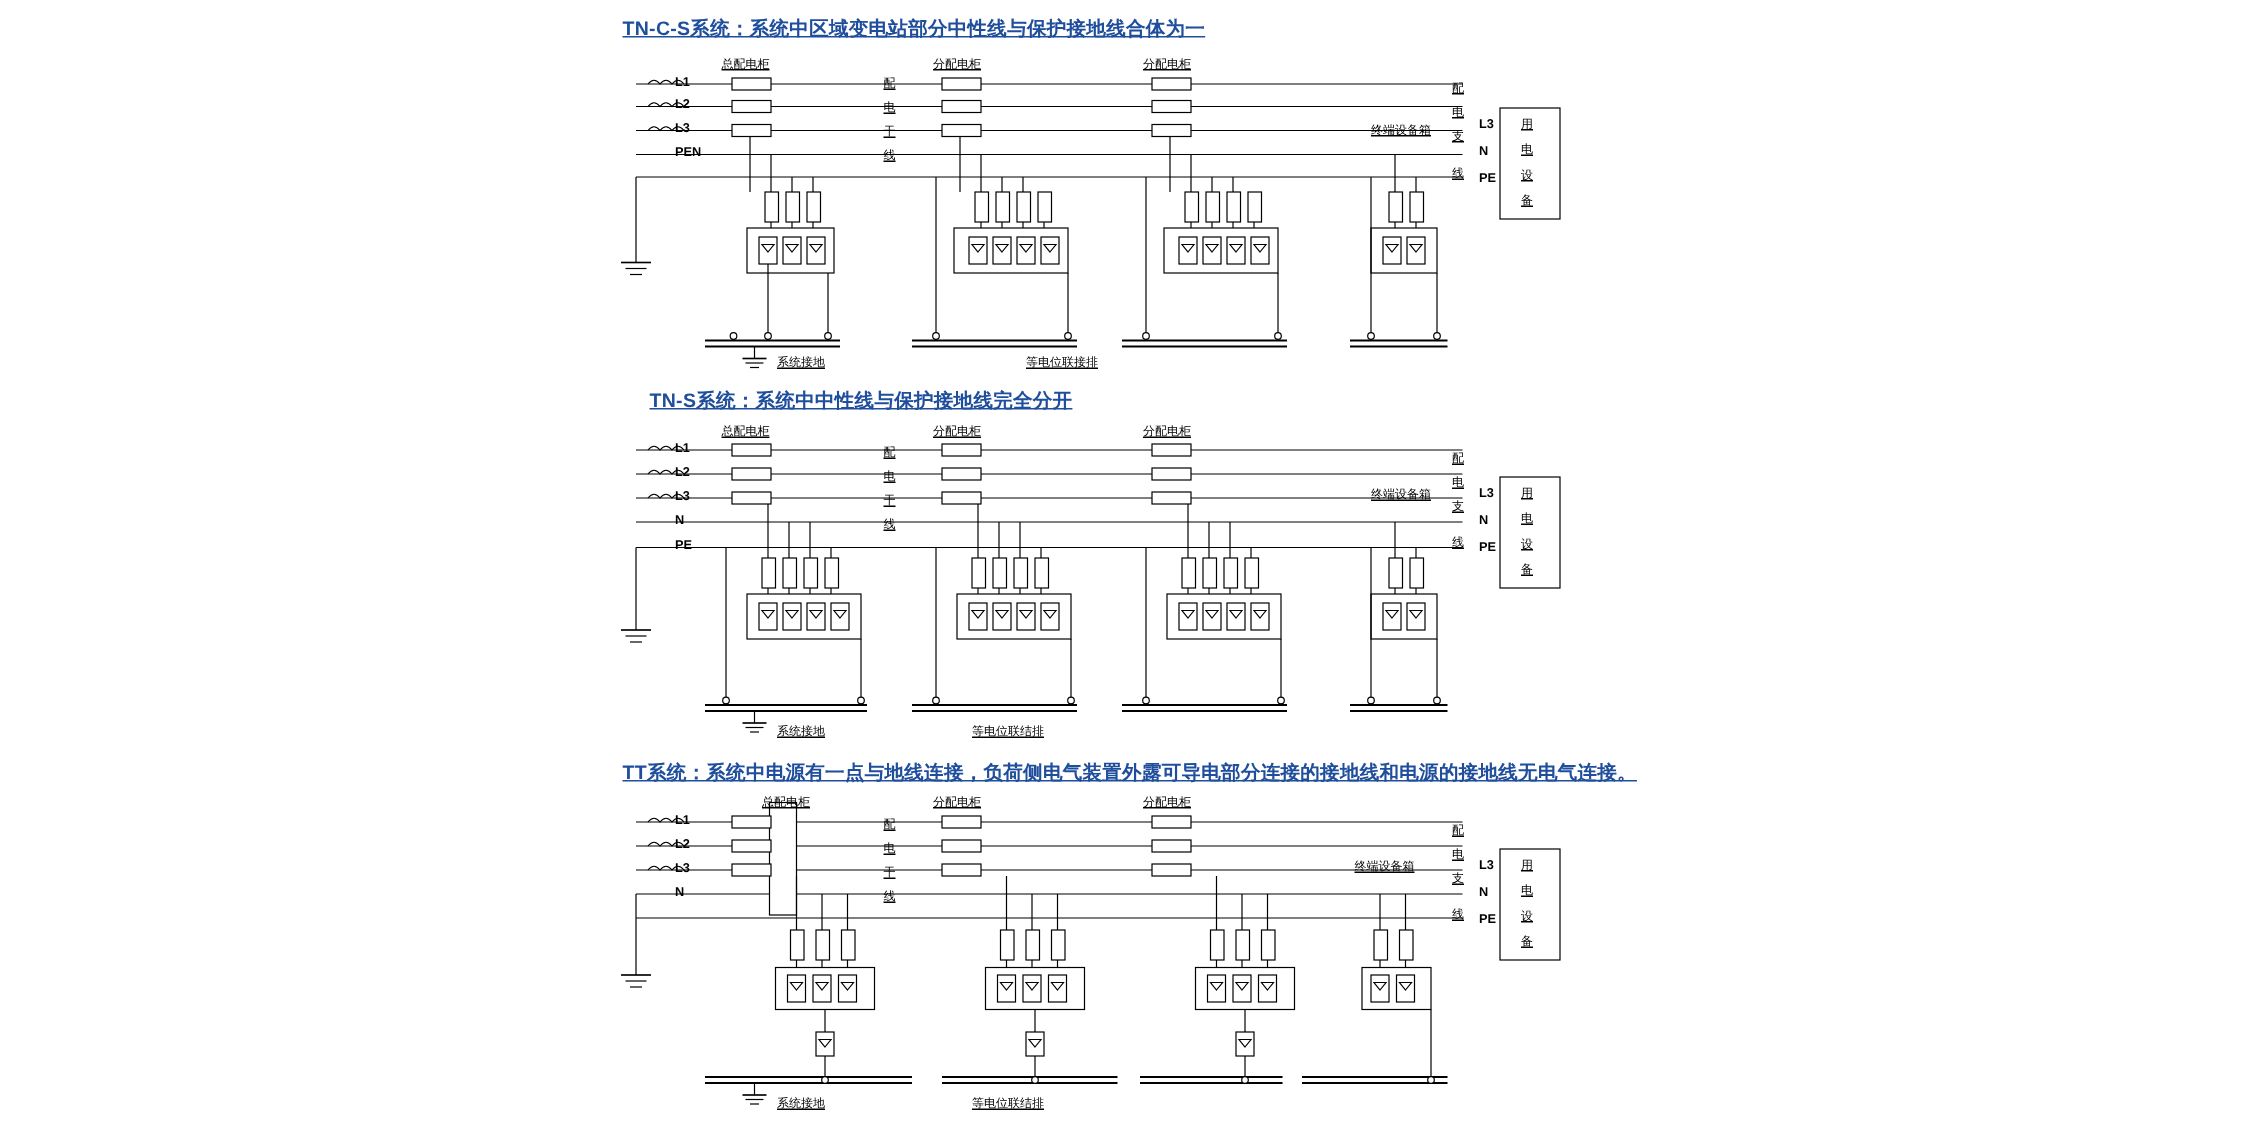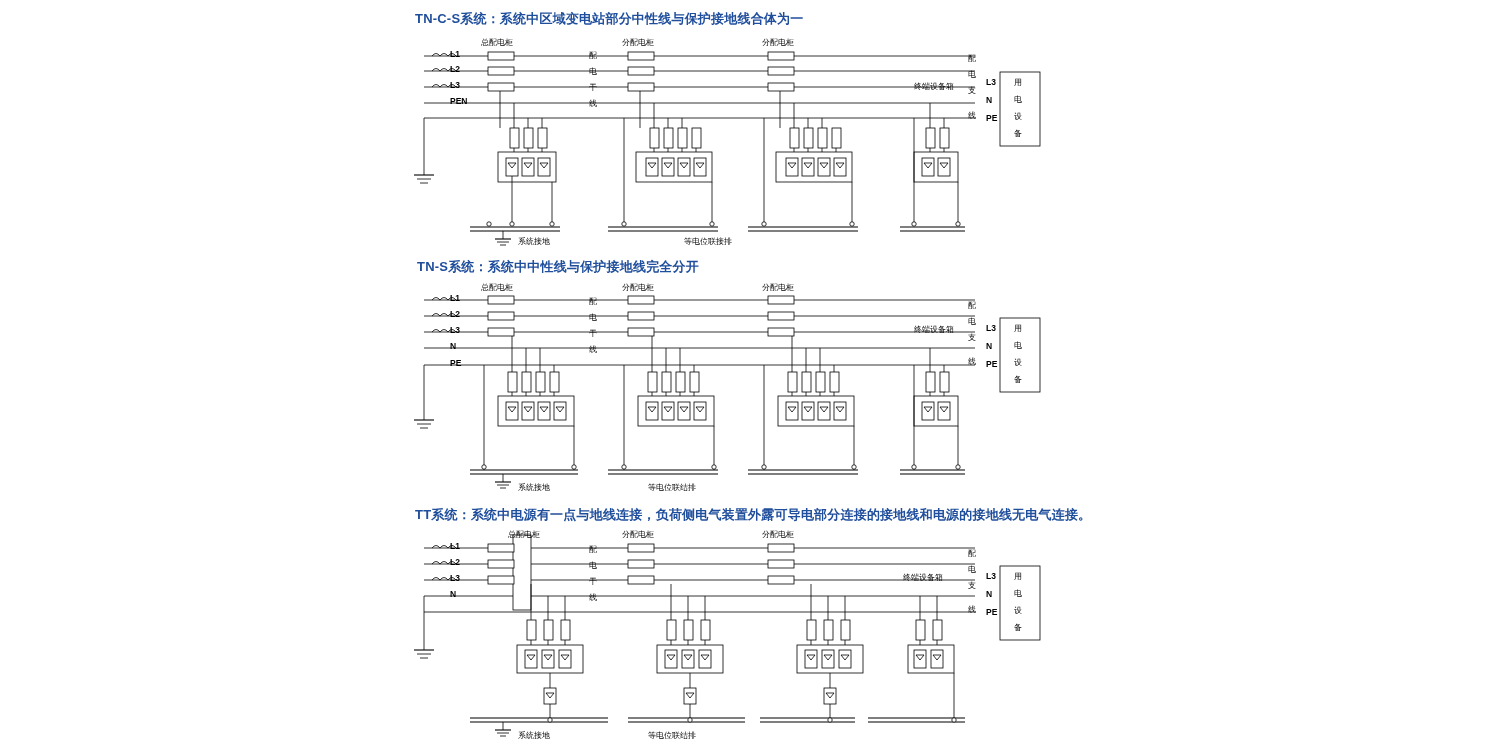--- a/index.html
+++ b/index.html
@@ -1,24 +1,24 @@
 <!DOCTYPE html>
 <html><head>
 <meta charset="utf-8">
 <style>
   html,body{margin:0;padding:0;background:#ffffff;}
   body{width:1496px;height:753px;position:relative;font-family:"Liberation Sans","DejaVu Sans",sans-serif;color:#000;overflow:hidden;}
   .diagram{position:absolute;left:0;top:0;width:1496px;height:753px;}
-  .sec-title{position:absolute;color:#1f4e9c;font-size:13px;font-weight:bold;white-space:nowrap;letter-spacing:0.2px;}
+  .sec-title{position:absolute;color:#1f4e9c;font-size:13px;font-weight:bold;white-space:nowrap;letter-spacing:0.2px;text-decoration:underline;}
   #t1{left:415px;top:10px;}
-  #t2{left:417px;top:258px;}
+  #t2{left:433px;top:258px;}
   #t3{left:415px;top:506px;}
   .lbl{position:absolute;font-size:8px;color:#000;white-space:nowrap;line-height:1;}
   .lbl.b{font-weight:bold;font-size:8.5px;}
-  .lbl.c{font-size:8px;}
+  .lbl.c{font-size:8px;text-decoration:underline;}
   svg{position:absolute;left:0;top:0;overflow:visible;}
   .ln{stroke:#000;stroke-width:0.8;fill:none;}
   .ln2{stroke:#000;stroke-width:1.1;fill:none;}
   .bx{stroke:#000;stroke-width:0.8;fill:#fff;}
   .bus{stroke:#000;stroke-width:1.2;fill:none;}
 </style>
 </head>
 <body>
 
 <div class="sec-title" id="t1">TN-C-S系统：系统中区域变电站部分中性线与保护接地线合体为一</div>

